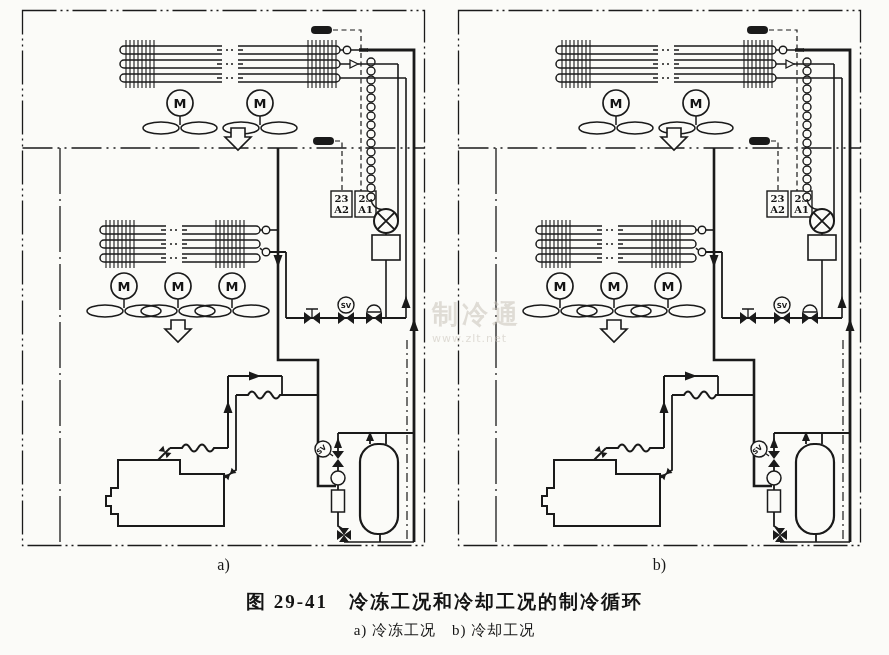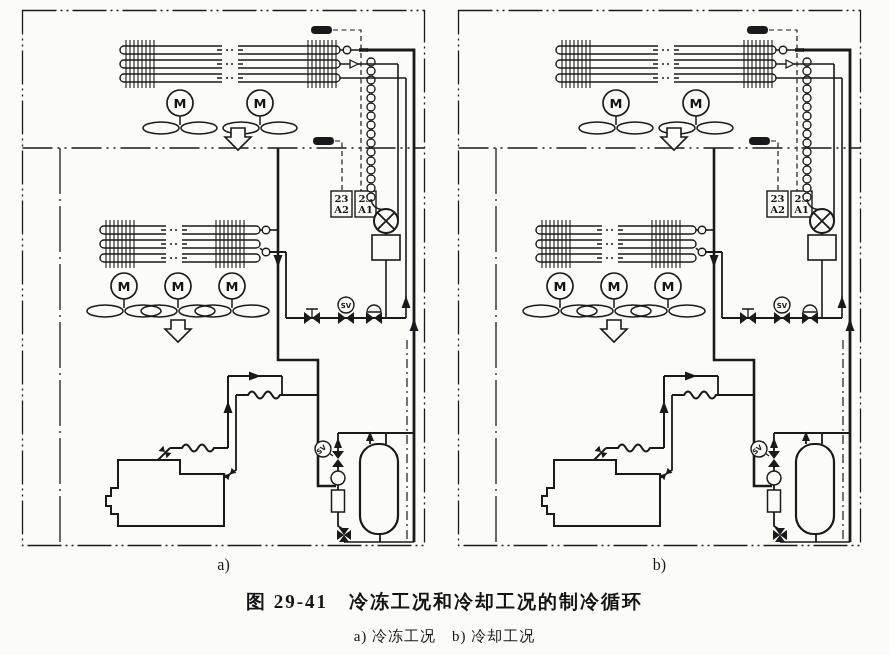--- a/index.html
+++ b/index.html
@@ -4,21 +4,21 @@
 <style>
   html,body{margin:0;padding:0;}
   .page{position:relative;width:889px;height:655px;background:#fbfbf8;overflow:hidden;
         font-family:"Liberation Serif",serif;}
   .panel{position:absolute;top:8px;width:407px;height:540px;}
   .panel svg{display:block;}
   .panel-label{position:absolute;top:556px;width:407px;text-align:center;
                font:16px "Liberation Serif",serif;color:#181818;}
   .caption{position:absolute;top:589px;left:0;width:100%;text-align:center;color:#141414;}
   .cap-title{font:bold 19px "Liberation Serif",serif;letter-spacing:2px;}
-  .cap-sub{margin-top:12px;font:15px "Liberation Serif",serif;letter-spacing:1px;text-align:center;}
+  .cap-sub{margin-top:6px;font:15px "Liberation Serif",serif;letter-spacing:1px;text-align:center;}
   .watermark{position:absolute;left:432px;top:297px;opacity:.55;color:#c9c3ba;
              text-align:left;pointer-events:none;}
   .wm1{font:bold 26px "DejaVu Sans",sans-serif;letter-spacing:4px;}
   .wm2{font:11px "DejaVu Sans",sans-serif;letter-spacing:1px;}
   .defs-svg{position:absolute;width:0;height:0;}
   
   .ln{fill:none;stroke:#1a1a1a;stroke-linecap:butt;stroke-linejoin:miter;}
   .w11{stroke-width:1.1}.w12{stroke-width:1.2}.w13{stroke-width:1.3}.w14{stroke-width:1.4}
   .w15{stroke-width:1.5}.w16{stroke-width:1.6}.w17{stroke-width:1.7}.w18{stroke-width:1.8}
   .w2{stroke-width:2}.w22{stroke-width:2.2}.w26{stroke-width:2.6}.w28{stroke-width:2.8}
@@ -256,19 +256,23 @@
 
   <div class="panel" style="left:456px">
     <svg viewBox="0 0 407 540" width="407" height="540">
       <use href="#rd"></use>
     </svg>
   </div>
 
   <div class="panel-label" style="left:20px">a)</div>
   <div class="panel-label" style="left:456px">b)</div>
 
+  <div class="watermark">
+    <div class="wm1">制冷通</div>
+    <div class="wm2">www.zlt.net</div>
+  </div>
 
   <div class="caption">
     <div class="cap-title">图 29-41　冷冻工况和冷却工况的制冷循环</div>
     <div class="cap-sub">a) 冷冻工况　b) 冷却工况</div>
   </div>
 
 </div>
 
 </body></html>

